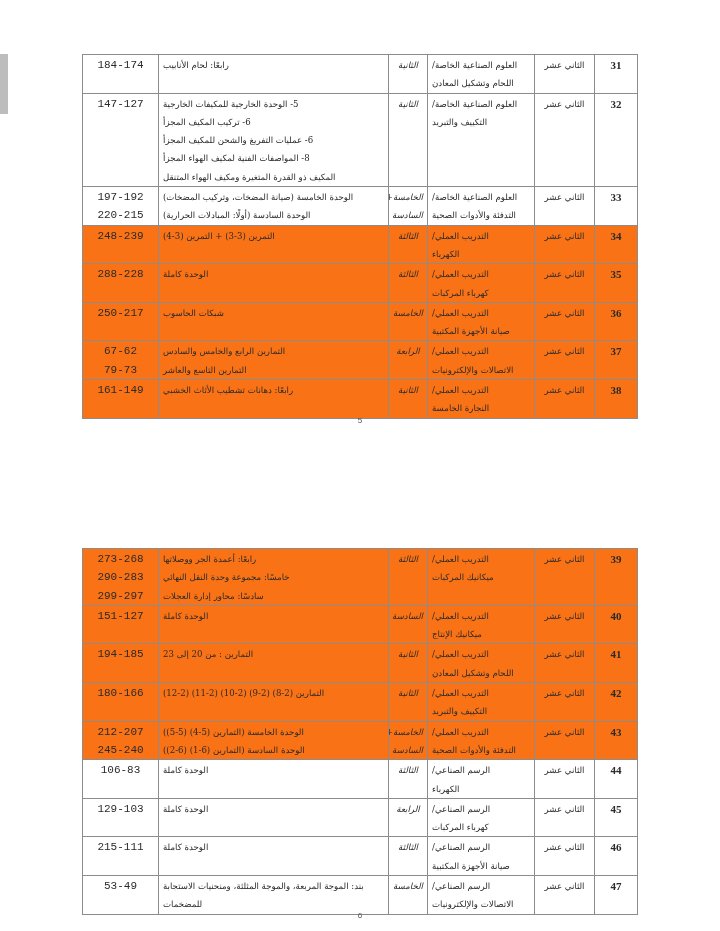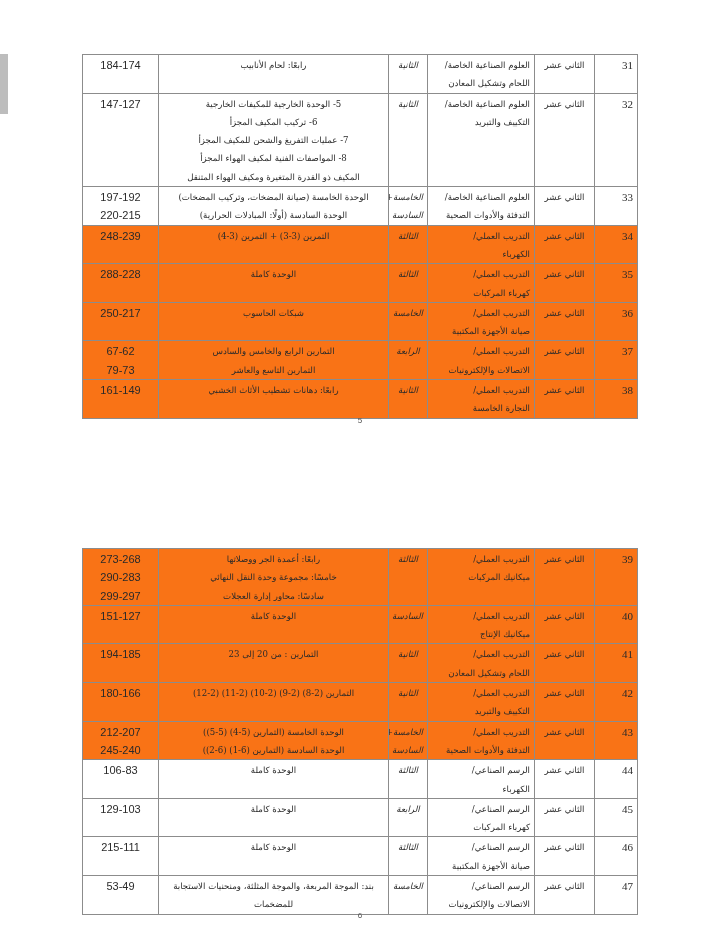--- a/index.html
+++ b/index.html
@@ -18,26 +18,26 @@
     }
     .tbl td {
       border: 1px solid #8c8c8c;
       vertical-align: top;
       padding: 1px 4px 0 4px;
       font-size: 8.6px;
       line-height: 18.3px;
       overflow: hidden;
     }
     .tbl tr.gray td { background: #f97316; }
-    .c-num { width: 34px; text-align: right; font-size: 11px !important; font-family: "Liberation Serif", serif; }
+    .c-num { width: 34px; text-align: center; font-size: 11px !important; font-family: "Liberation Serif", serif; font-weight: bold; }
     .c-grade { width: 51px; text-align: center; }
-    .c-subj { width: 98px; text-align: right; margin-top: 32px; }
+    .c-subj { width: 98px; text-align: left; margin-top: 32px; }
     .c-unit { width: 30px; text-align: center; font-style: italic; }
-    .c-content { text-align: center; margin-top: 36px; }
-    .c-pages { width: 67px; text-align: center; direction: ltr; font-size: 11px !important; font-family: Liberation Sans, sans-serif; }
+    .c-content { text-align: left; margin-top: 36px; }
+    .c-pages { width: 67px; text-align: center; direction: ltr; font-size: 11px !important; font-family: Liberation Mono, monospace; }
     .line { display: block; white-space: nowrap; }
     .page-num {
       position: absolute; width: 720px; left: 0; text-align: center;
       font-size: 8px; color: #555; font-family: "Liberation Sans", sans-serif;
     }
   </style>
 </head>
 <body>
 
 <div class="side-tab"></div>
@@ -67,21 +67,21 @@
         <td class="c-subj">
           <span class="line">العلوم الصناعية الخاصة/</span>
           <span class="line">التكييف والتبريد</span>
         </td>
         <td class="c-unit">
           <span class="line">الثانية</span>
         </td>
         <td class="c-content">
           <span class="line">5- الوحدة الخارجية للمكيفات الخارجية</span>
           <span class="line">6- تركيب المكيف المجزأ</span>
-          <span class="line">7- عمليات التفريغ والشحن للمكيف المجزأ</span>
+          <span class="line">6- عمليات التفريغ والشحن للمكيف المجزأ</span>
           <span class="line">8- المواصفات الفنية لمكيف الهواء المجزأ</span>
           <span class="line">المكيف ذو القدرة المتغيرة ومكيف الهواء المتنقل</span>
         </td>
         <td class="c-pages">
           <span class="line">147-127</span>
         </td>
       </tr>
       <tr style="height: 38px;">
         <td class="c-num">33</td>
         <td class="c-grade">الثاني عشر</td>

